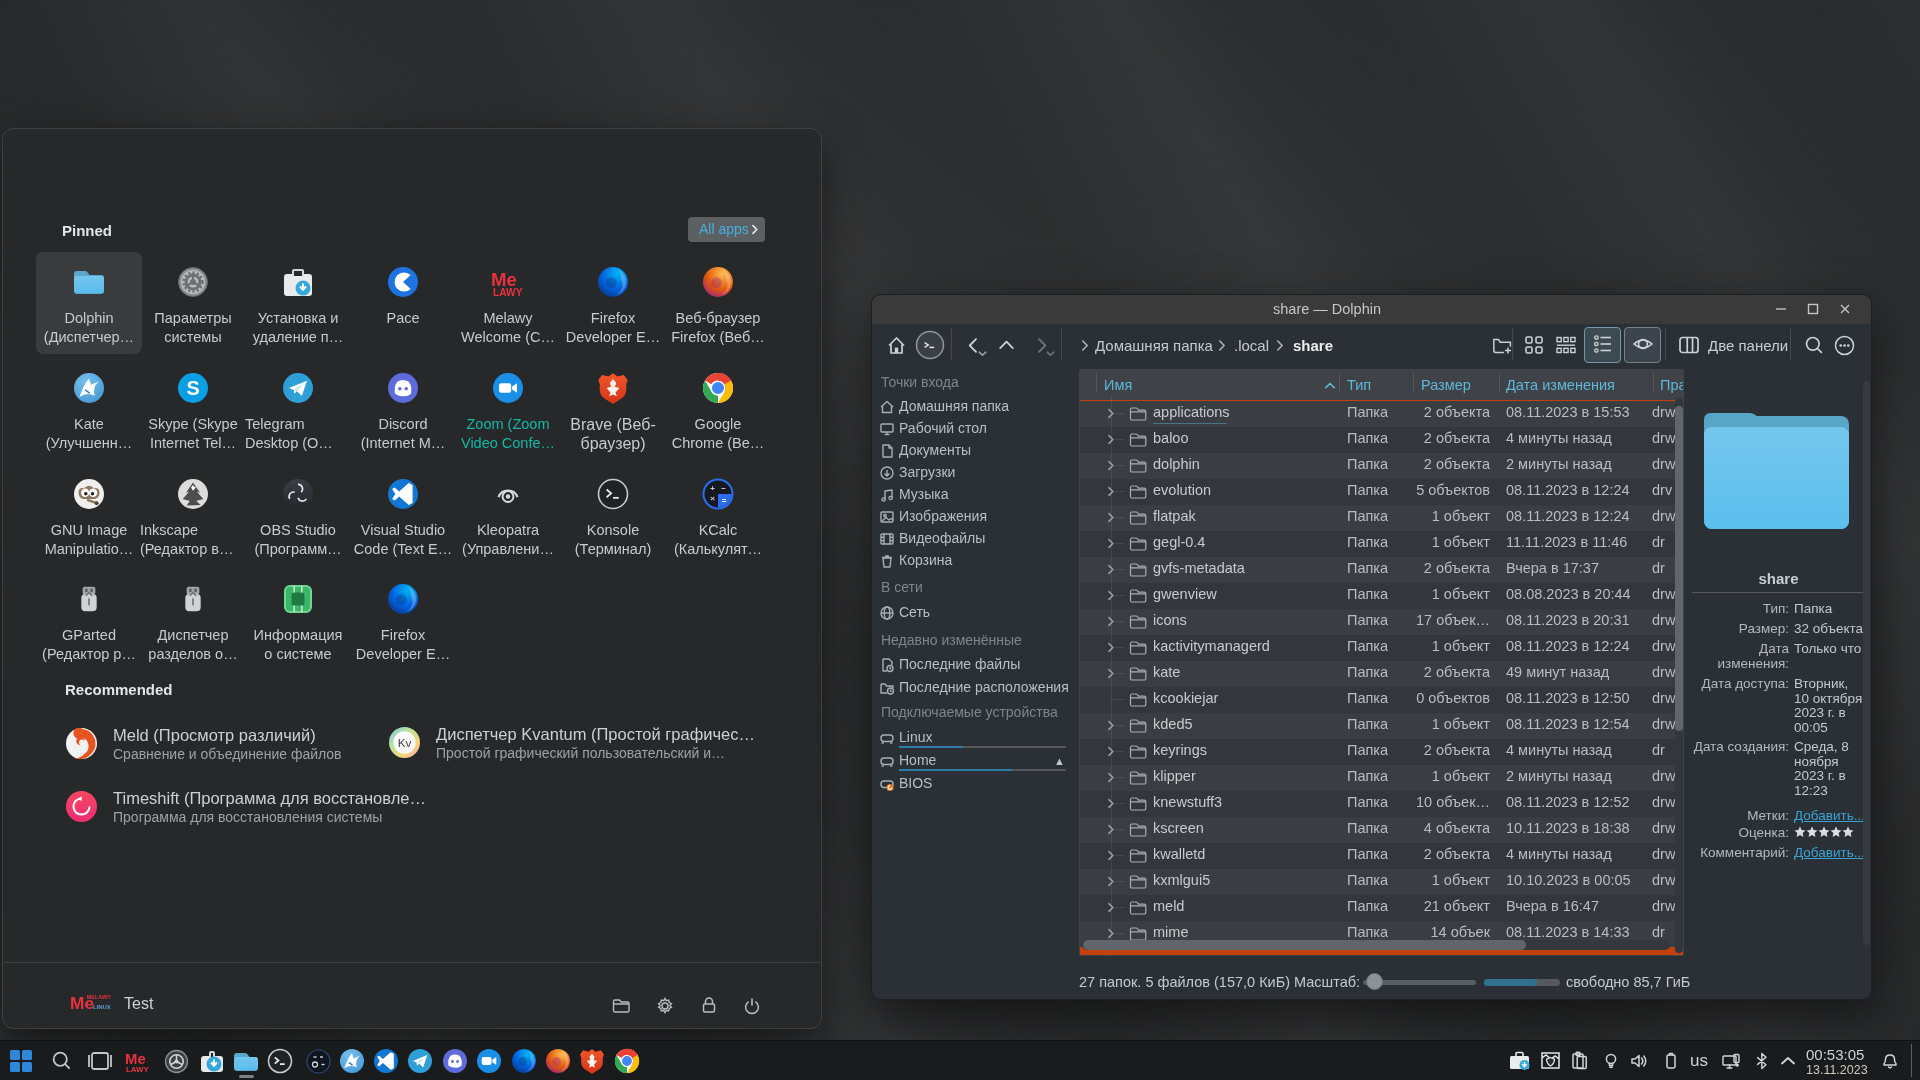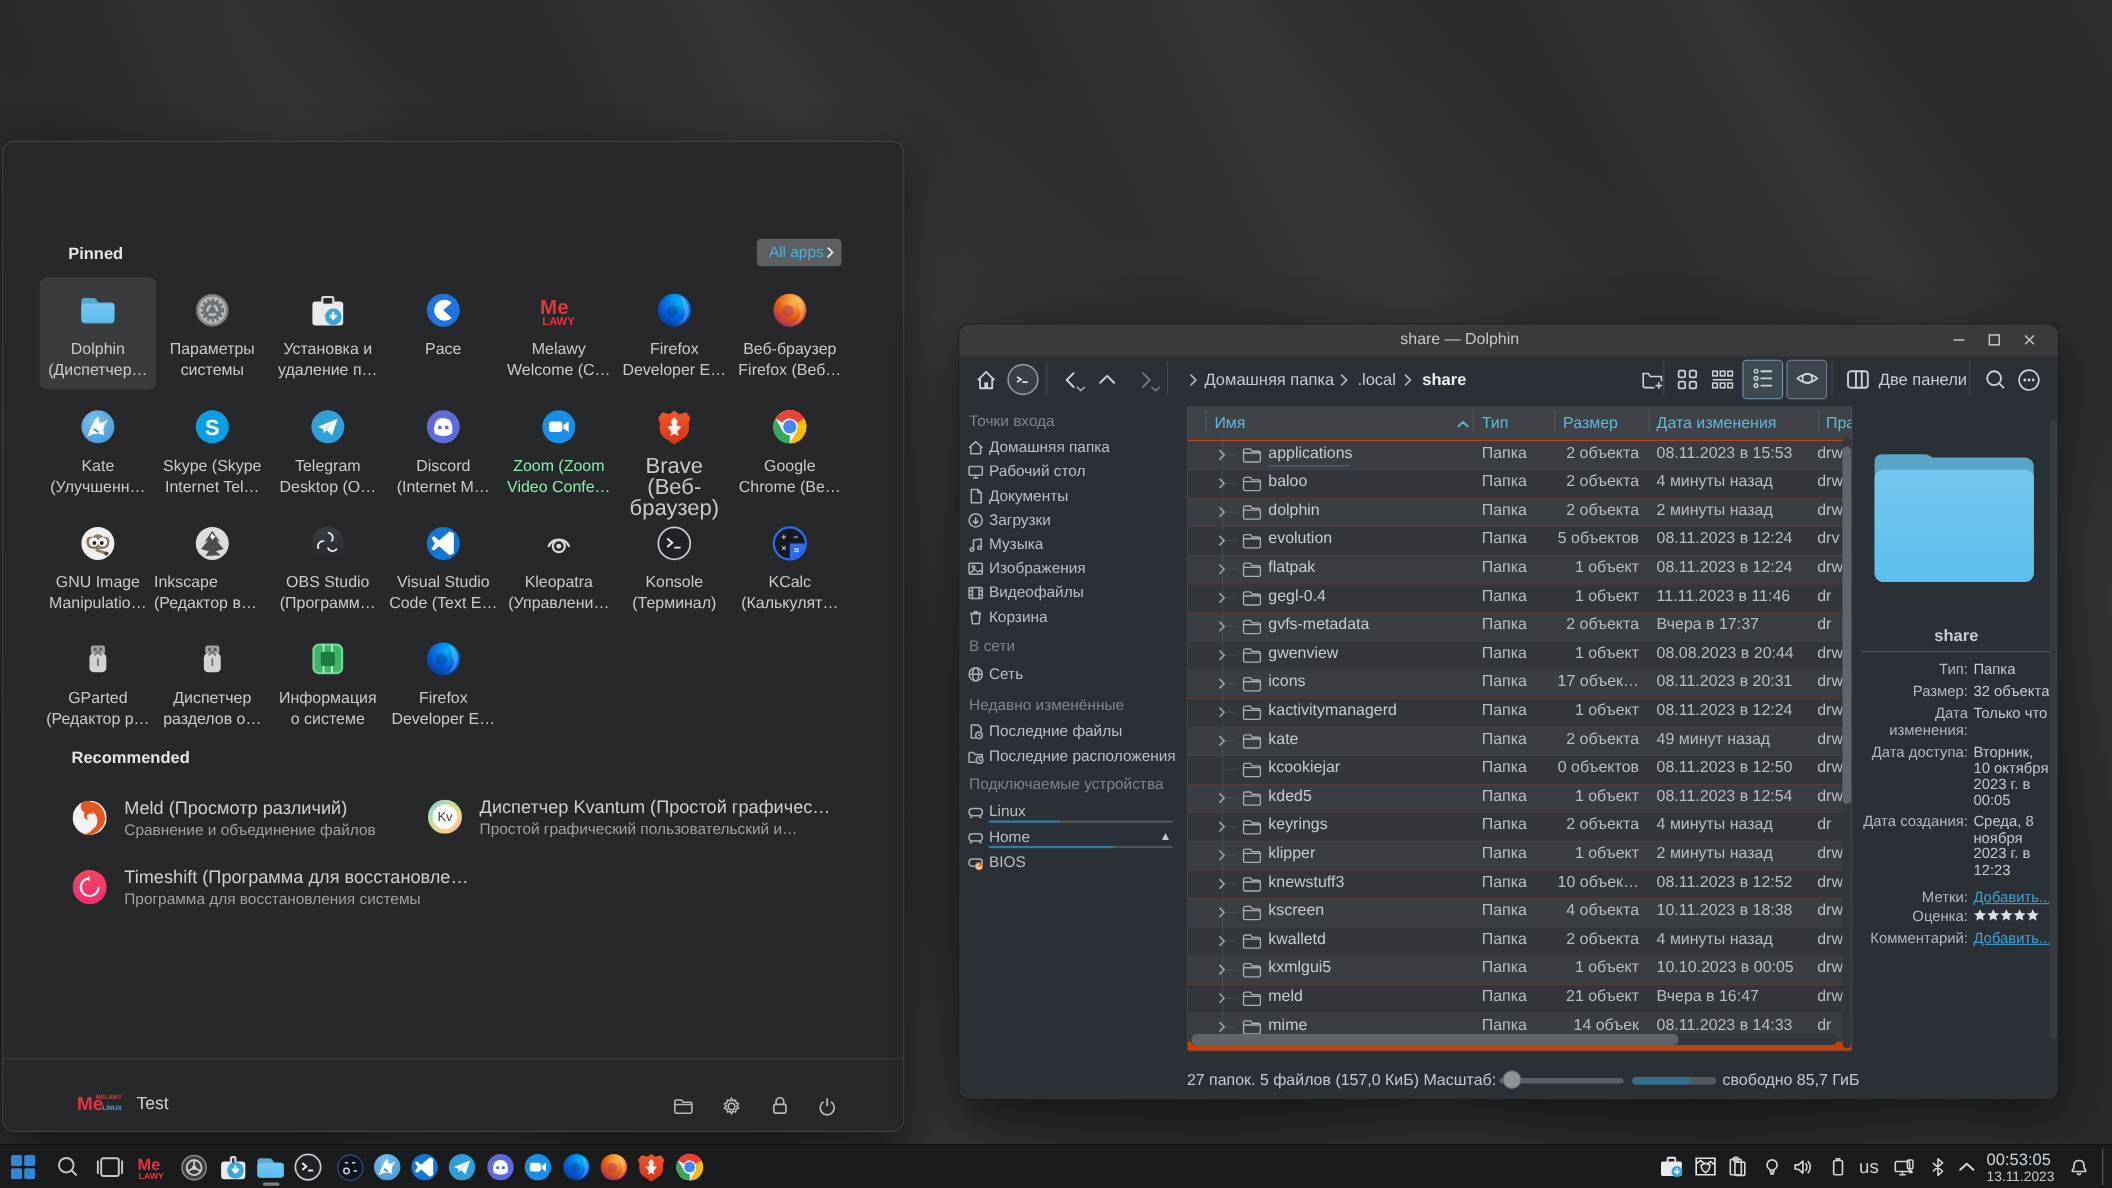--- a/index.html
+++ b/index.html
@@ -156,51 +156,51 @@
       </svg>
     </div>
     <div class="abs" style="left:137px;top:286px;width:106px;text-align:center;font-size:14.5px;line-height:19px;color:#c7cbce;">Skype (Skype<br>Internet Tel…</div>
 <div class="abs" style="left:279.0px;top:243.0px;width:32px;height:32px;">
       <svg width="32" height="32" viewBox="0 0 32 32" style="">
         <circle cx="16.0" cy="16.0" r="15.0" fill="#2f9fd8"></circle>
 <path d="M7.04 16.0 L24.96 8.64 L19.84 24.0 L15.04 19.2 L12.16 21.76 L11.84 17.92 Z" fill="#fff"></path>
 <path d="M11.84 17.92 L21.76 11.2 L15.04 19.2 Z" fill="#c8e4f2"></path>
       </svg>
     </div>
-    <div class="abs" style="left:242px;top:286px;width:106px;text-align:center;font-size:14.5px;line-height:19px;color:#c7cbce;">Telegram<br>Desktop (O…</div>
+    <div class="abs" style="left:242px;top:286px;width:106px;font-size:14.5px;line-height:19px;color:#c7cbce;">Telegram<br>Desktop (O…</div>
 <div class="abs" style="left:384.0px;top:243.0px;width:32px;height:32px;">
       <svg width="32" height="32" viewBox="0 0 32 32" style="">
         <circle cx="16.0" cy="16.0" r="15.0" fill="#5f6bdb"></circle>
 <path d="M8.0 21.76 q-1.28-8.0 2.56-12.16 q2.56-1.6 5.12-1.6 q2.56 0 5.76 1.6 q3.84 4.16 2.56 12.16 q-3.2 2.56 -6.4 2.56 q-6.4 0 -9.6-2.56 Z" fill="#fff"></path>
 <circle cx="12.8" cy="16.64" r="1.76" fill="#5f6bdb"></circle>
         <circle cx="19.2" cy="16.64" r="1.76" fill="#5f6bdb"></circle>
       </svg>
     </div>
     <div class="abs" style="left:347px;top:286px;width:106px;text-align:center;font-size:14.5px;line-height:19px;color:#c7cbce;">Discord<br>(Internet M…</div>
 <div class="abs" style="left:489.0px;top:243.0px;width:32px;height:32px;">
       <svg width="32" height="32" viewBox="0 0 32 32" style="">
         <circle cx="16.0" cy="16.0" r="15.0" fill="#1a8fe8"></circle>
 <rect x="7.04" y="11.2" width="12.16" height="9.6" rx="2.24" fill="#fff"></rect>
 <path d="M20.16 14.4 L24.96 11.2 L24.96 20.8 L20.16 17.6 Z" fill="#fff"></path>
       </svg>
     </div>
-    <div class="abs" style="left:452px;top:286px;width:106px;text-align:center;font-size:14.5px;line-height:19px;color:#86efac;">Zoom (Zoom<br>Video Confe…</div>
+    <div class="abs" style="left:452px;top:286px;width:106px;text-align:center;font-size:14.5px;line-height:19px;color:#14b8a6;">Zoom (Zoom<br>Video Confe…</div>
 <div class="abs" style="left:594.0px;top:243.0px;width:32px;height:32px;">
       <svg width="32" height="32" viewBox="0 0 32 32" style="">
         <defs>
           <linearGradient id="br32" x1="0" y1="0" x2="0" y2="1">
 <stop offset="0" stop-color="#f1562c"></stop>
             <stop offset="1" stop-color="#d43516"></stop>
           </linearGradient>
         </defs>
 <path d="M16.0 1.28 l4.48 3.2 l6.4-1.6 l3.84 5.12 l-1.6 4.48 q1.28 9.6-3.84 13.44 l-9.28 6.08 l-9.28-6.08 q-5.12-3.84-3.84-13.44 l-1.6-4.48 l3.84-5.12 l6.4 1.6 Z" fill="url(#br32)"></path>
 <path d="M16.0 7.04 l3.2 3.84 l-1.28 3.84 l4.48 1.28 l-3.84 4.48 l1.28 3.84 l-3.84-1.92 l-3.84 1.92 l1.28-3.84 l-3.84-4.48 l4.48-1.28 l-1.28-3.84 Z" fill="#fff" opacity="0.92"></path>
       </svg>
     </div>
-    <div class="abs" style="left:557px;top:286px;width:106px;text-align:center;font-size:20px;line-height:19px;color:#c7cbce;">Brave (Веб-<br>браузер)</div>
+    <div class="abs" style="left:557px;top:286px;width:106px;text-align:center;font-size:16px;line-height:19px;color:#c7cbce;">Brave (Веб-<br>браузер)</div>
 <div class="abs" style="left:699.0px;top:243.0px;width:32px;height:32px;">
       <svg width="32" height="32" viewBox="0 0 32 32" style="">
         <circle cx="16.0" cy="16.0" r="15.0" fill="#fff"></circle>
 <path d="M16.0 16.0 m0 -15.04 a15.04 15.04 0 0 1 13.024 7.52 l-13.024 0 Z  " fill="#ea4335"></path>
 <path d="M16.0 0.96 a15.04 15.04 0 0 1 13.024 7.52 l-6.496 11.264 a7.52 7.52 0 0 0-6.528-3.744 Z" fill="#ea4335"></path>
 <path d="M29.024 8.48 a15.04 15.04 0 0 1-13.024 22.56 l6.496-11.264 a7.52 7.52 0 0 0 0-7.52 Z" fill="#fbbc05"></path>
 <path d="M16.0 31.04 a15.04 15.04 0 0 1-13.024-22.56 l6.528 11.264 a7.52 7.52 0 0 0 6.496 3.776 Z" fill="#34a853"></path>
 <path d="M2.976 8.48 a15.04 15.04 0 0 1 26.048 0 l-13.024 0 a7.52 7.52 0 0 0-6.496 3.744 Z" fill="#ea4335"></path>
 <circle cx="16.0" cy="16.0" r="6.72" fill="#4285f4" stroke="#fff" stroke-width="1.28"></circle>
       </svg>

